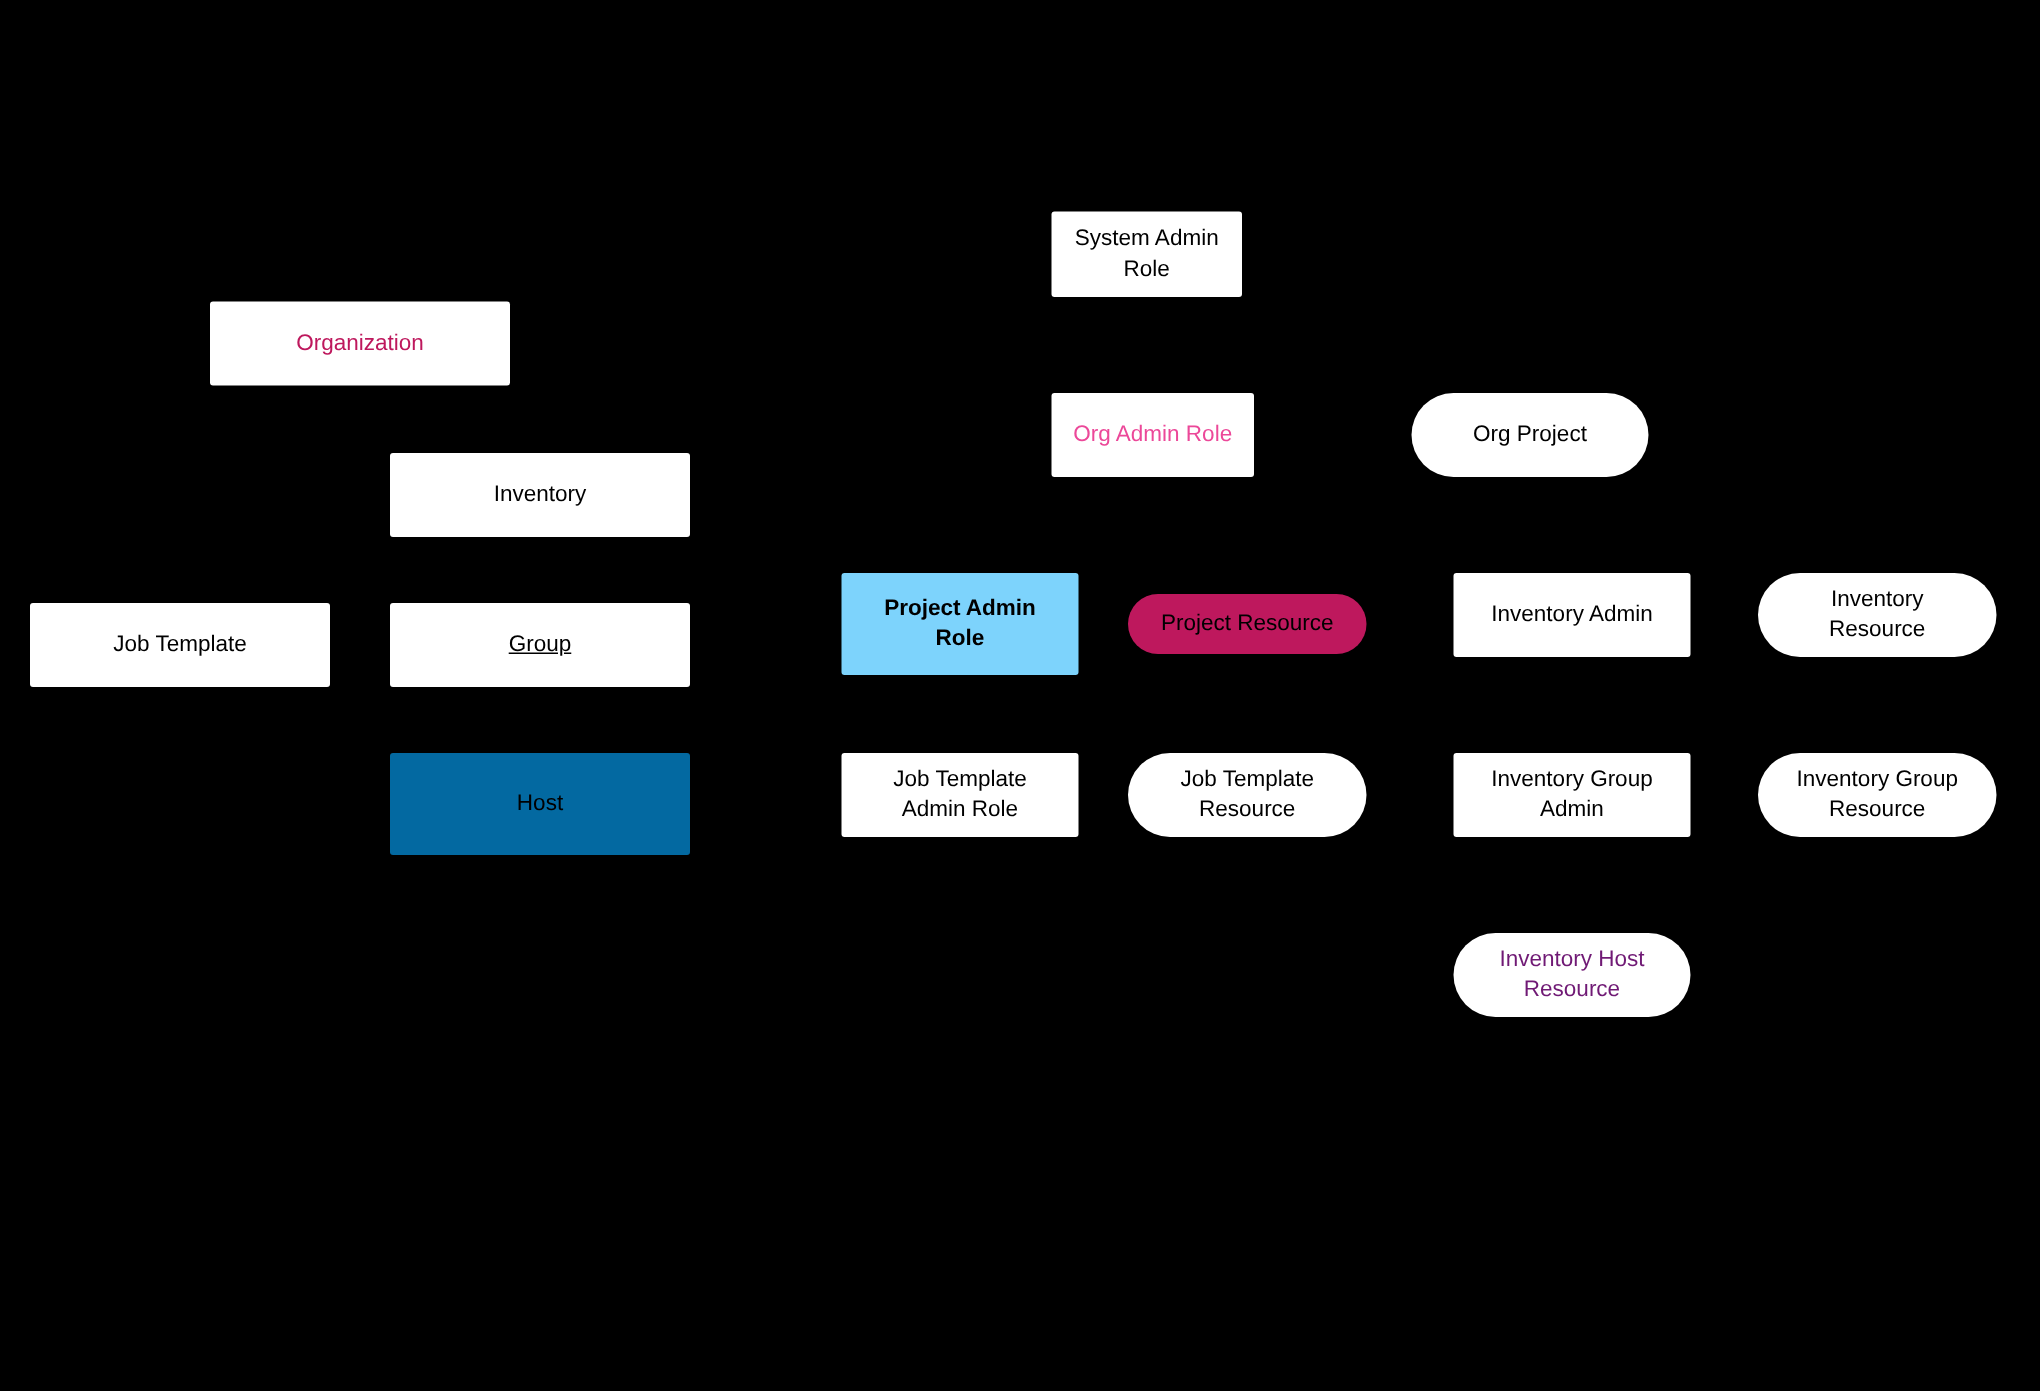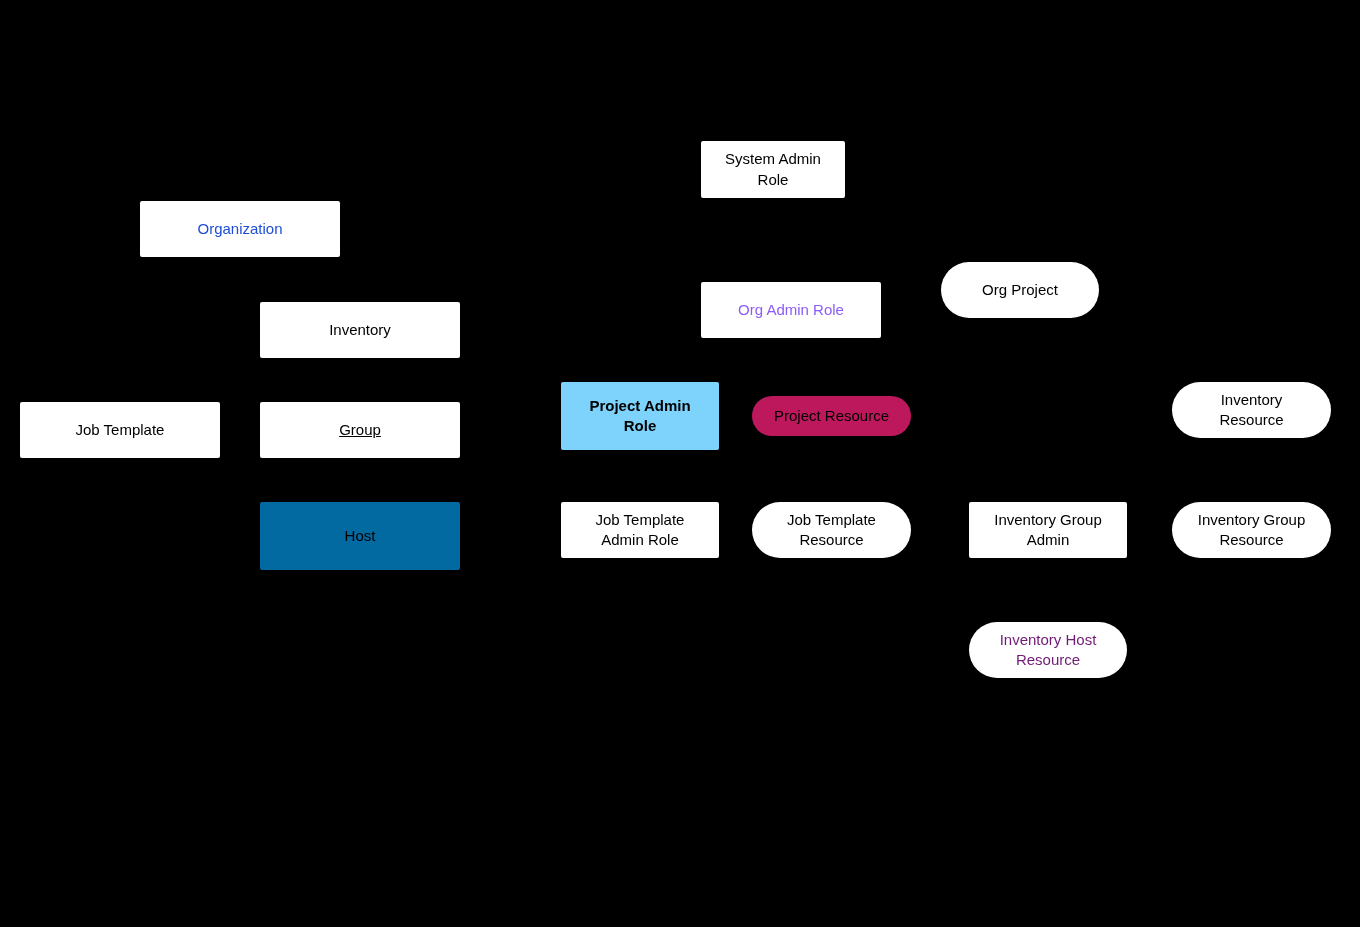--- a/index.html
+++ b/index.html
@@ -33,32 +33,33 @@
     border-radius: 2px;
   }
   .pill {
     border-radius: 999px;
   }
 </style>
 </head>
 <body>
 
 <div id="canvas" style="background: rgb(0, 0, 0);">
-    <div class="node rect" style="left: 140px; top: 201px; width: 200px; height: 56px; background: rgb(255, 255, 255); color: #1d4ed8;">Organization</div>
+    <div class="node rect" style="left: 140px; top: 201px; width: 200px; height: 56px; background: rgb(255, 255, 255); color: #be185d;">Organization</div>
     <div class="node rect" style="left: 260px; top: 302px; width: 200px; height: 56px; background: rgb(255, 255, 255); color: rgb(0, 0, 0);">Inventory</div>
     <div class="node rect" style="left: 20px; top: 402px; width: 200px; height: 56px; background: rgb(255, 255, 255); color: rgb(0, 0, 0);">Job Template</div>
     <div class="node rect" style="left: 260px; top: 402px; width: 200px; height: 56px; background: rgb(255, 255, 255); color: rgb(0, 0, 0); text-decoration: underline;">Group</div>
     <div class="node rect" style="left: 260px; top: 502px; width: 200px; height: 68px; background: #0369a1; color: rgb(0, 0, 0);">Host</div>
-    <div class="node rect" style="left: 701px; top: 141px; width: 144px; height: 57px; background: rgb(255, 255, 255); color: rgb(0, 0, 0);">System Admin
+    <div class="node rect" style="left: 701px; top: 141px; width: 127px; height: 57px; background: rgb(255, 255, 255); color: rgb(0, 0, 0);">System Admin
 Role</div>
-    <div class="node rect" style="left: 701px; top: 262px; width: 180px; height: 56px; background: rgb(255, 255, 255); color: #8b5cf6; margin-top: 20px;">Org Admin Role</div>
+    <div class="node rect" style="left: 701px; top: 262px; width: 135px; height: 56px; background: rgb(255, 255, 255); color: #ec4899;">Org Admin Role</div>
     <div class="node pill" style="left: 941px; top: 262px; width: 158px; height: 56px; background: rgb(255, 255, 255); color: rgb(0, 0, 0);">Org Project</div>
     <div class="node rect" style="left: 561px; top: 382px; width: 158px; height: 68px; background: #7dd3fc; color: rgb(0, 0, 0); font-weight: bold;">Project Admin
 Role</div>
     <div class="node pill" style="left: 752px; top: 396px; width: 159px; height: 40px; background: #be185d; color: rgb(0, 0, 0);">Project Resource</div>
+    <div class="node rect" style="left: 969px; top: 382px; width: 158px; height: 56px; background: rgb(255, 255, 255); color: rgb(0, 0, 0);">Inventory Admin</div>
     <div class="node pill" style="left: 1172px; top: 382px; width: 159px; height: 56px; background: rgb(255, 255, 255); color: rgb(0, 0, 0);">Inventory
 Resource</div>
     <div class="node rect" style="left: 561px; top: 502px; width: 158px; height: 56px; background: rgb(255, 255, 255); color: rgb(0, 0, 0);">Job Template
 Admin Role</div>
     <div class="node pill" style="left: 752px; top: 502px; width: 159px; height: 56px; background: rgb(255, 255, 255); color: rgb(0, 0, 0);">Job Template
 Resource</div>
     <div class="node rect" style="left: 969px; top: 502px; width: 158px; height: 56px; background: rgb(255, 255, 255); color: rgb(0, 0, 0);">Inventory Group
 Admin</div>
     <div class="node pill" style="left: 1172px; top: 502px; width: 159px; height: 56px; background: rgb(255, 255, 255); color: rgb(0, 0, 0);">Inventory Group
 Resource</div>

